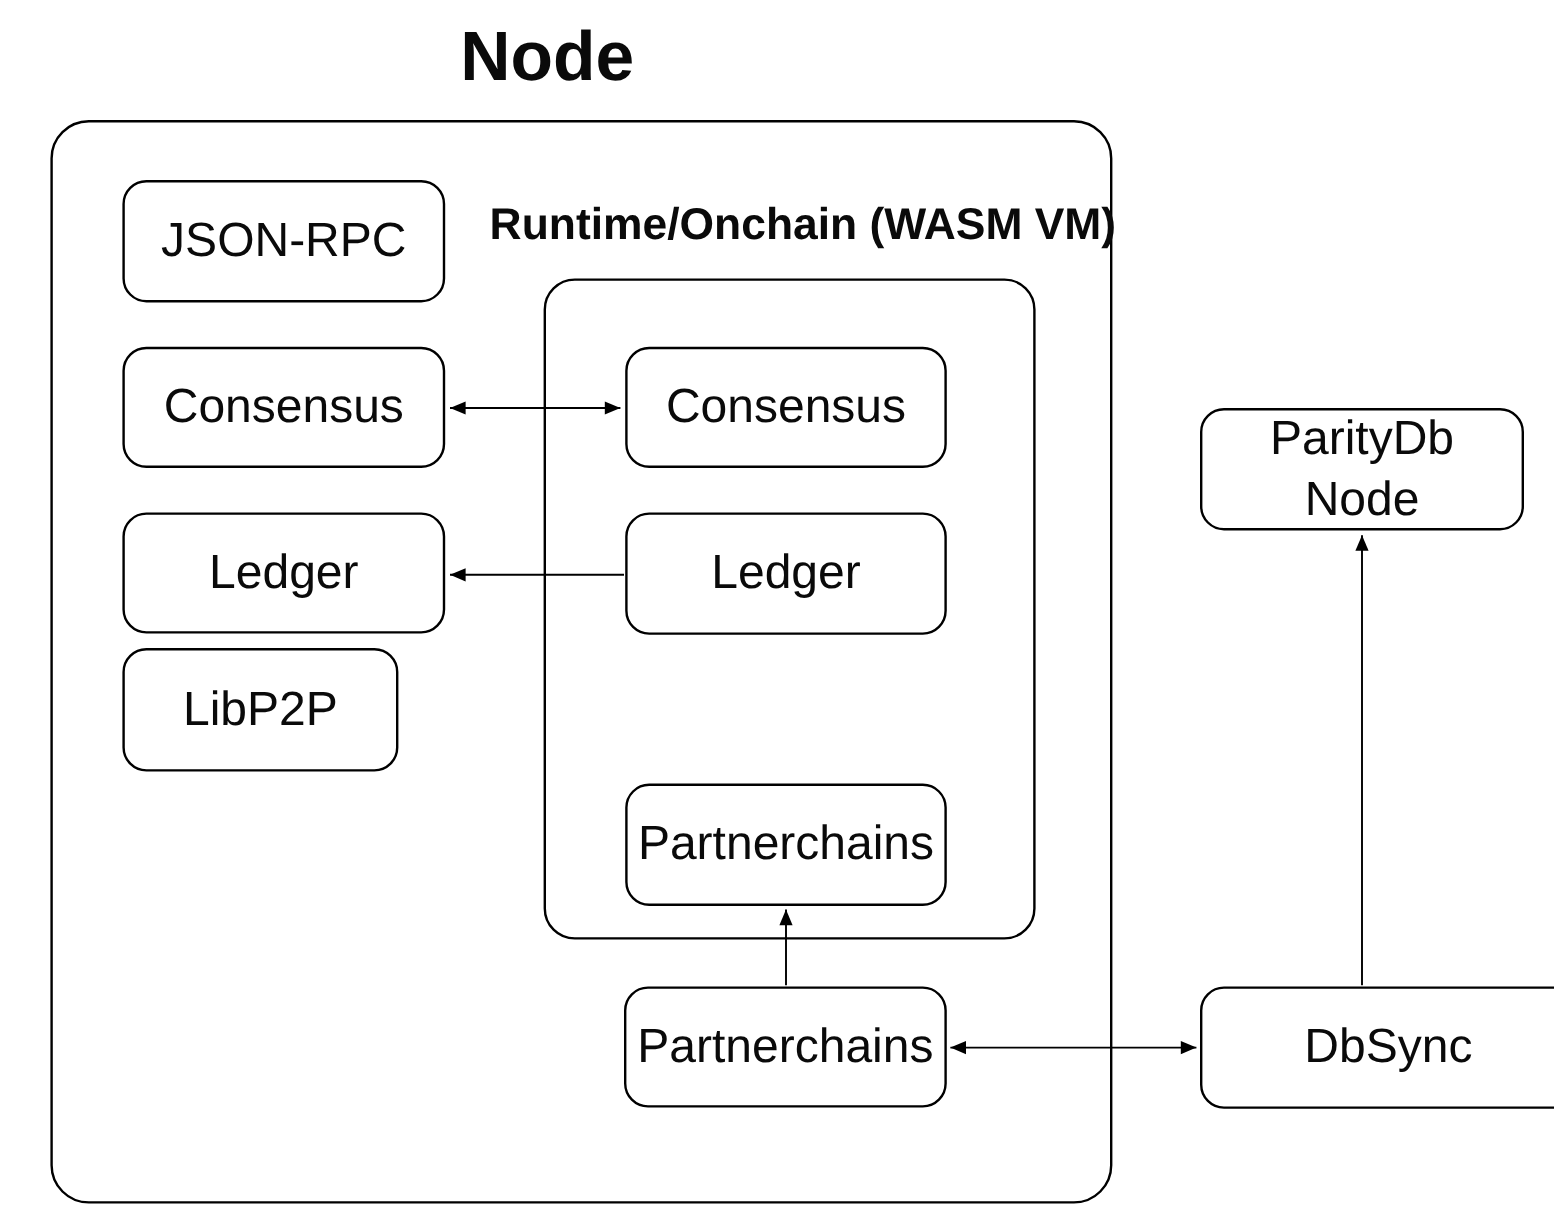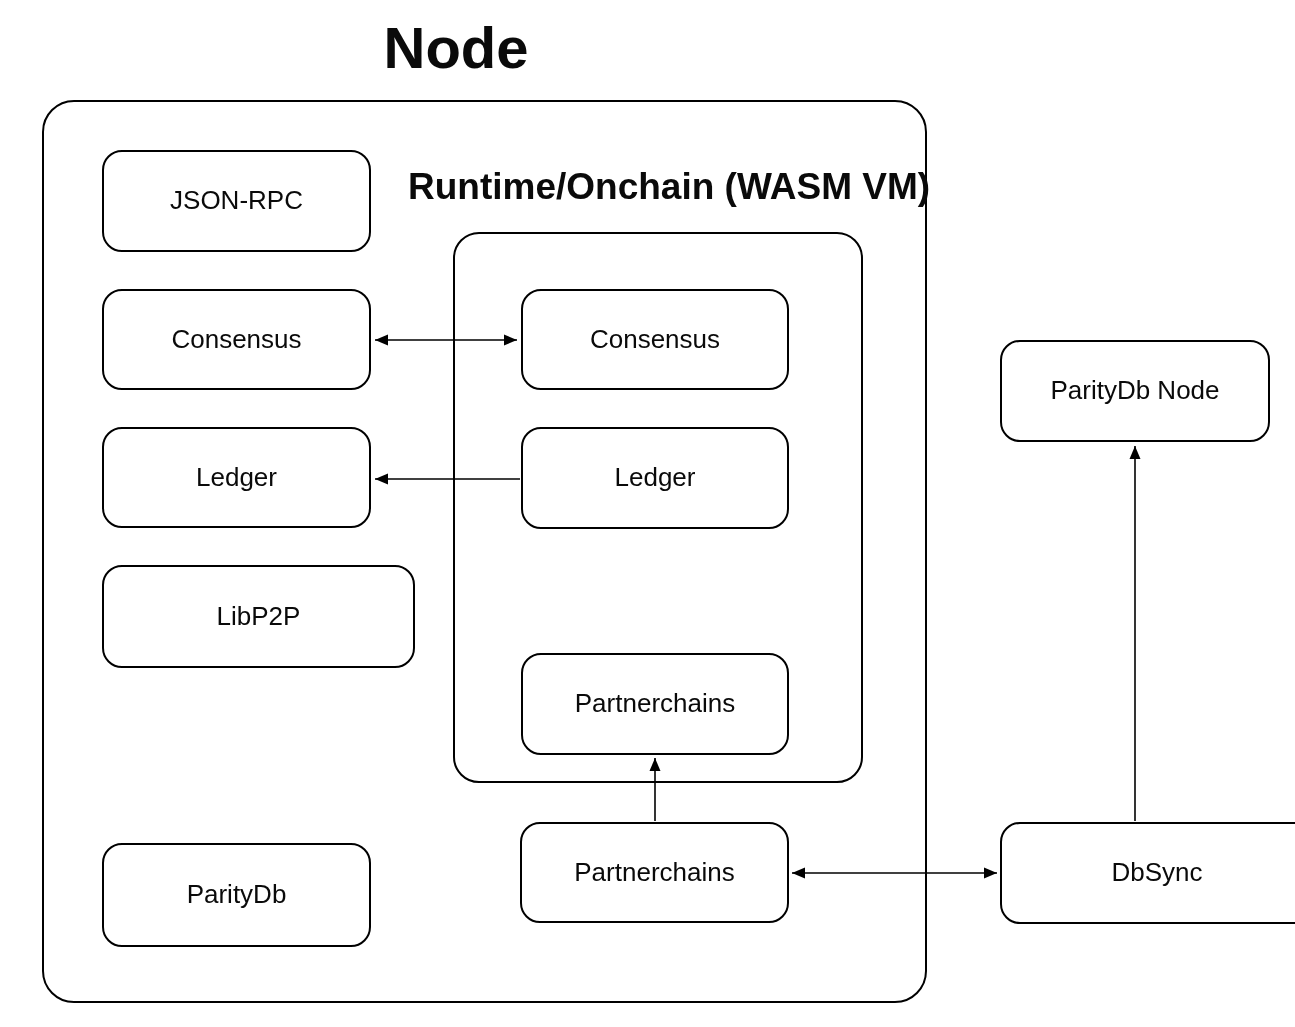--- a/index.html
+++ b/index.html
@@ -61,30 +61,30 @@
   .box {
     position: absolute;
     border: 2.5px solid #000000;
     border-radius: 20px;
     background: #ffffff;
     box-sizing: border-box;
     display: flex;
     align-items: center;
     justify-content: center;
     text-align: center;
-    font-size: 26px;
+    font-size: 40px;
     line-height: 1.28;
     padding: 0 8px;
     color: #0a0a0a;
   }
   
   #box-json-rpc            { left: 102px; top: 150px; width: 269px; height: 102px; }
   #box-consensus-node      { left: 102px; top: 289px; width: 269px; height: 101px; }
   #box-ledger-node         { left: 102px; top: 427px; width: 269px; height: 101px; }
-  #box-libp2p              { left: 102px; top: 565px; width: 313px; height: 103px; }
+  #box-libp2p              { left: 102px; top: 540px; width: 230px; height: 103px; }
   #box-merkle              { left: 102px; top: 704px; width: 269px; height: 103px; }
   #box-paritydb            { left: 102px; top: 843px; width: 269px; height: 104px; }
   
   #box-consensus-runtime   { left: 521px; top: 289px; width: 268px; height: 101px; }
   #box-ledger-runtime      { left: 521px; top: 427px; width: 268px; height: 102px; }
   #box-partnerchains-runtime { left: 521px; top: 653px; width: 268px; height: 102px; }
   #box-partnerchains-node  { left: 520px; top: 822px; width: 269px; height: 101px; }
   
   #box-cardano-node        { left: 1000px; top: 340px; width: 270px; height: 102px; }
   #box-dbsync              { left: 1000px; top: 822px; width: 314px; height: 102px; }
@@ -119,23 +119,20 @@
     <span>JSON-RPC</span>
   </div>
   <div class="box" id="box-consensus-node">
     <span>Consensus</span>
   </div>
   <div class="box" id="box-ledger-node">
     <span>Ledger</span>
   </div>
   <div class="box" id="box-libp2p">
     <span>LibP2P</span>
-  </div>
-  <div class="box" id="box-paritydb">
-    <span>ParityDb</span>
   </div>
 
   <div class="box" id="box-consensus-runtime">
     <span>Consensus</span>
   </div>
   <div class="box" id="box-ledger-runtime">
     <span>Ledger</span>
   </div>
   <div class="box" id="box-partnerchains-runtime">
     <span>Partnerchains</span>

